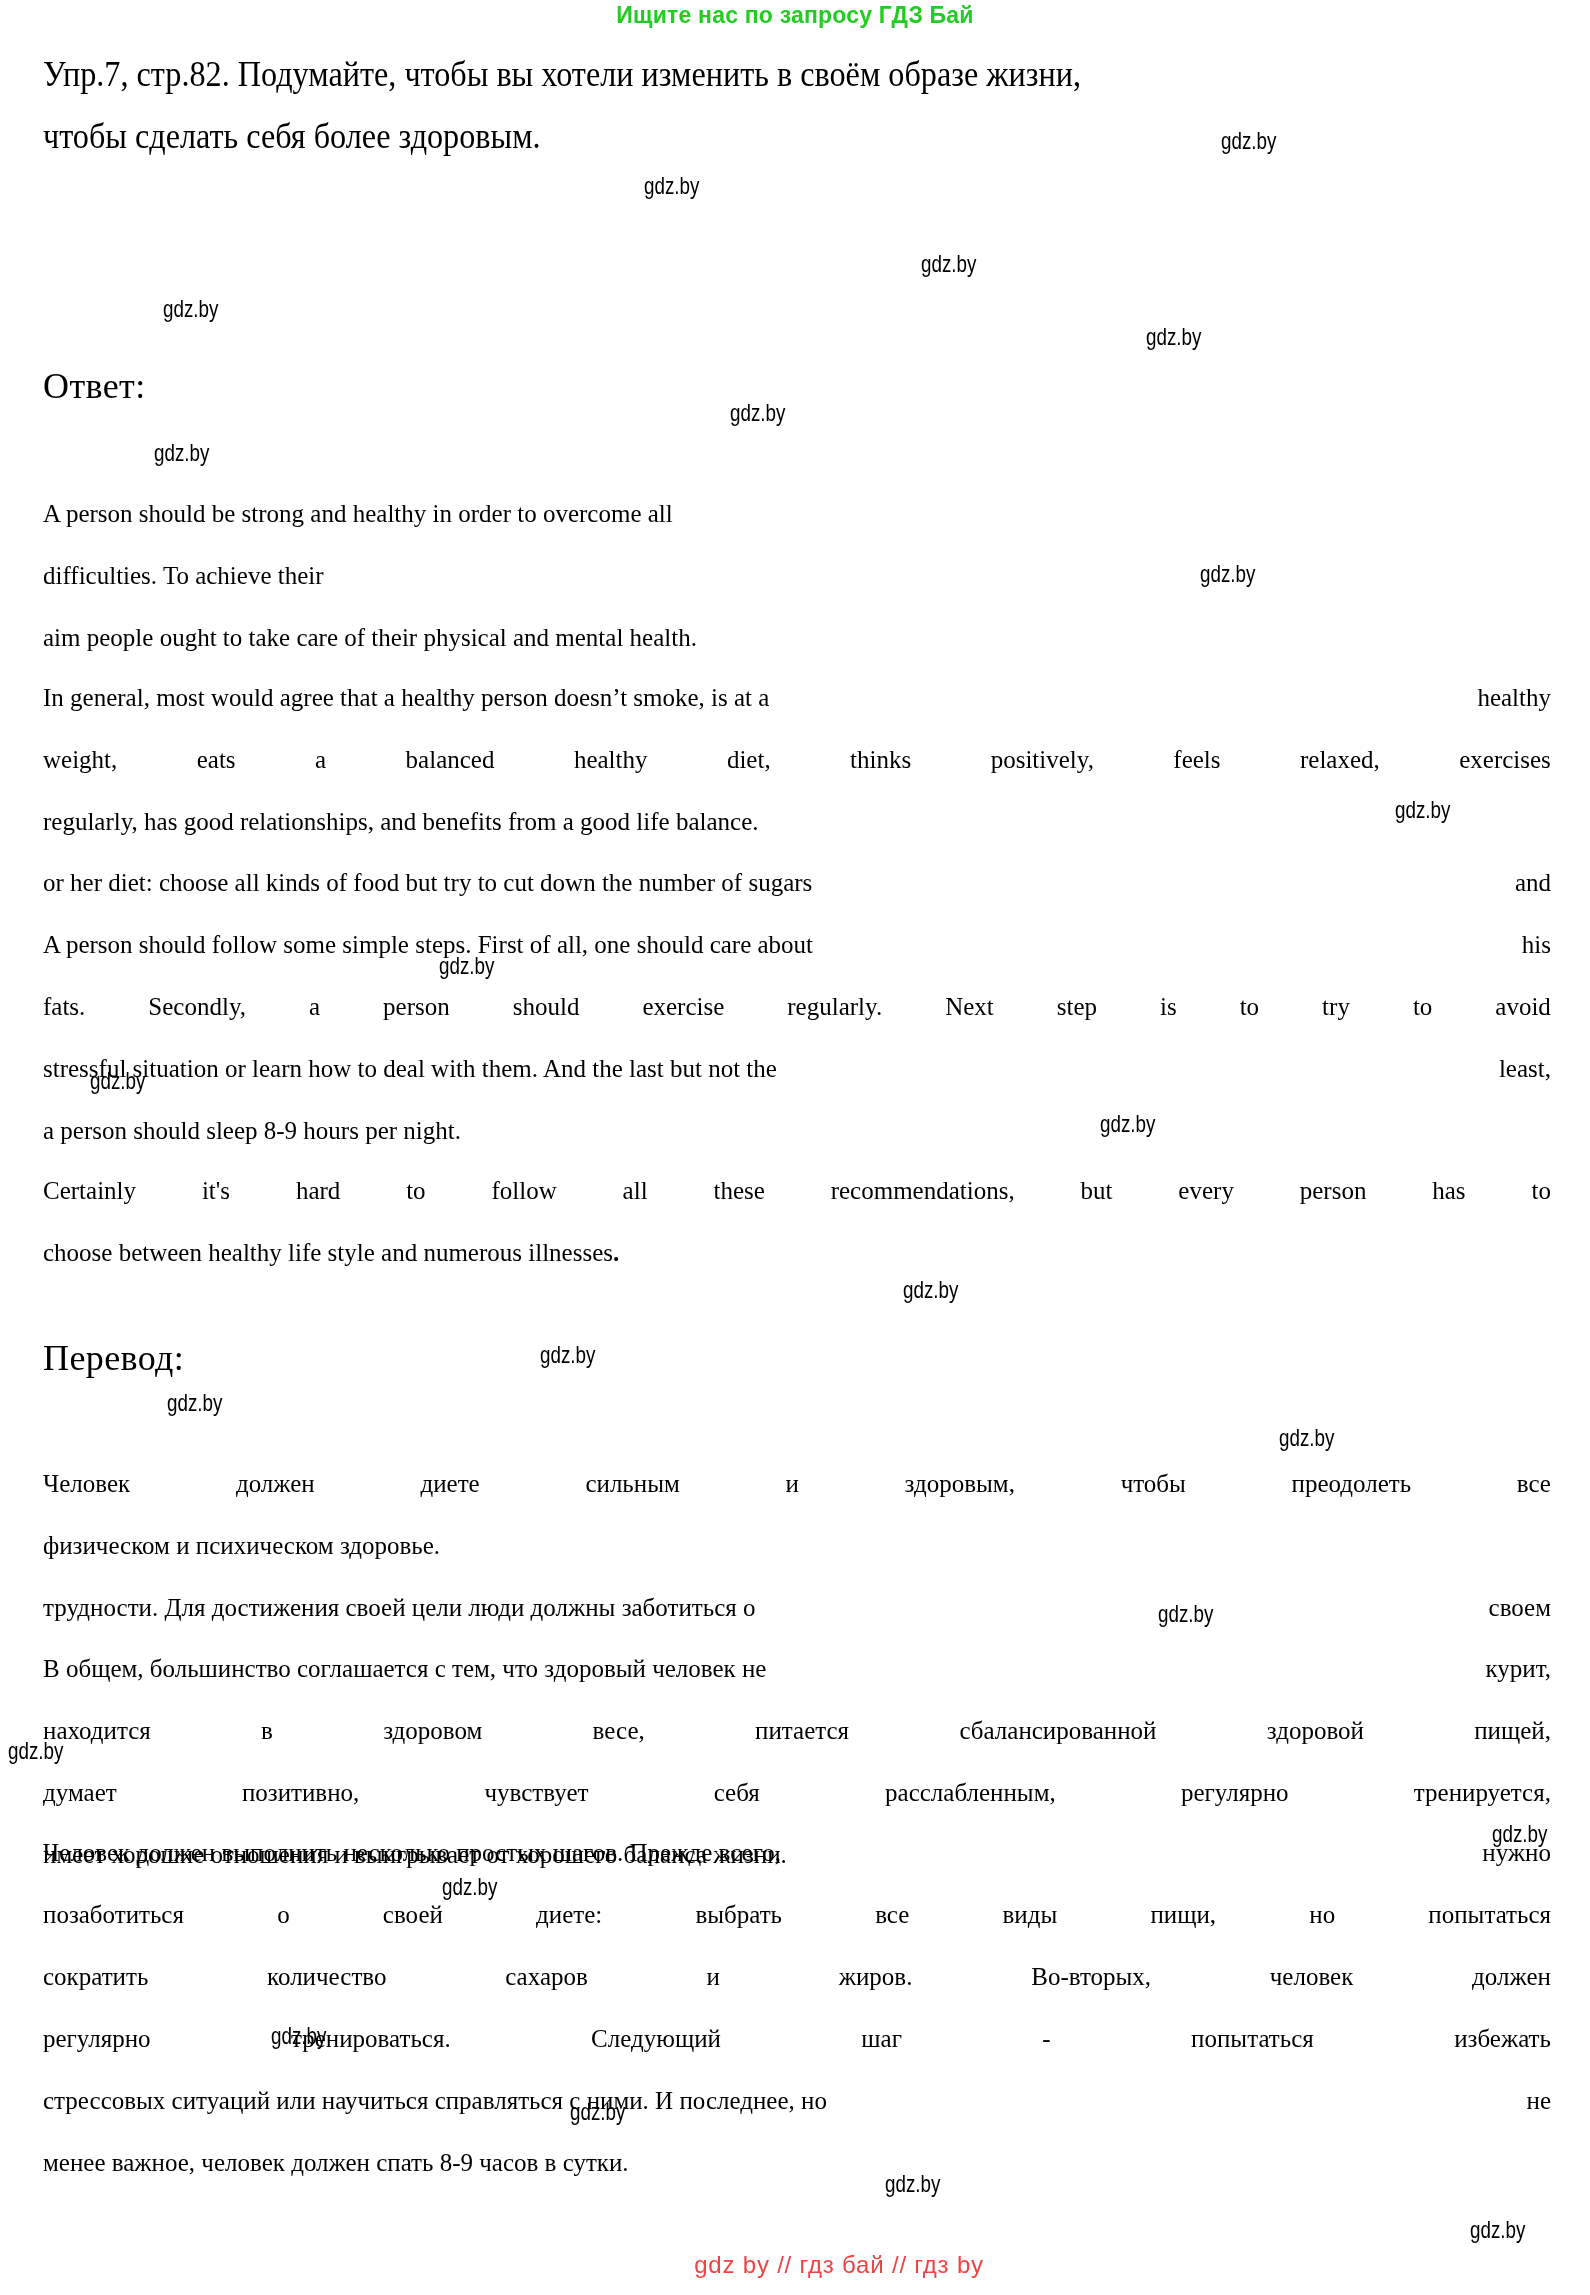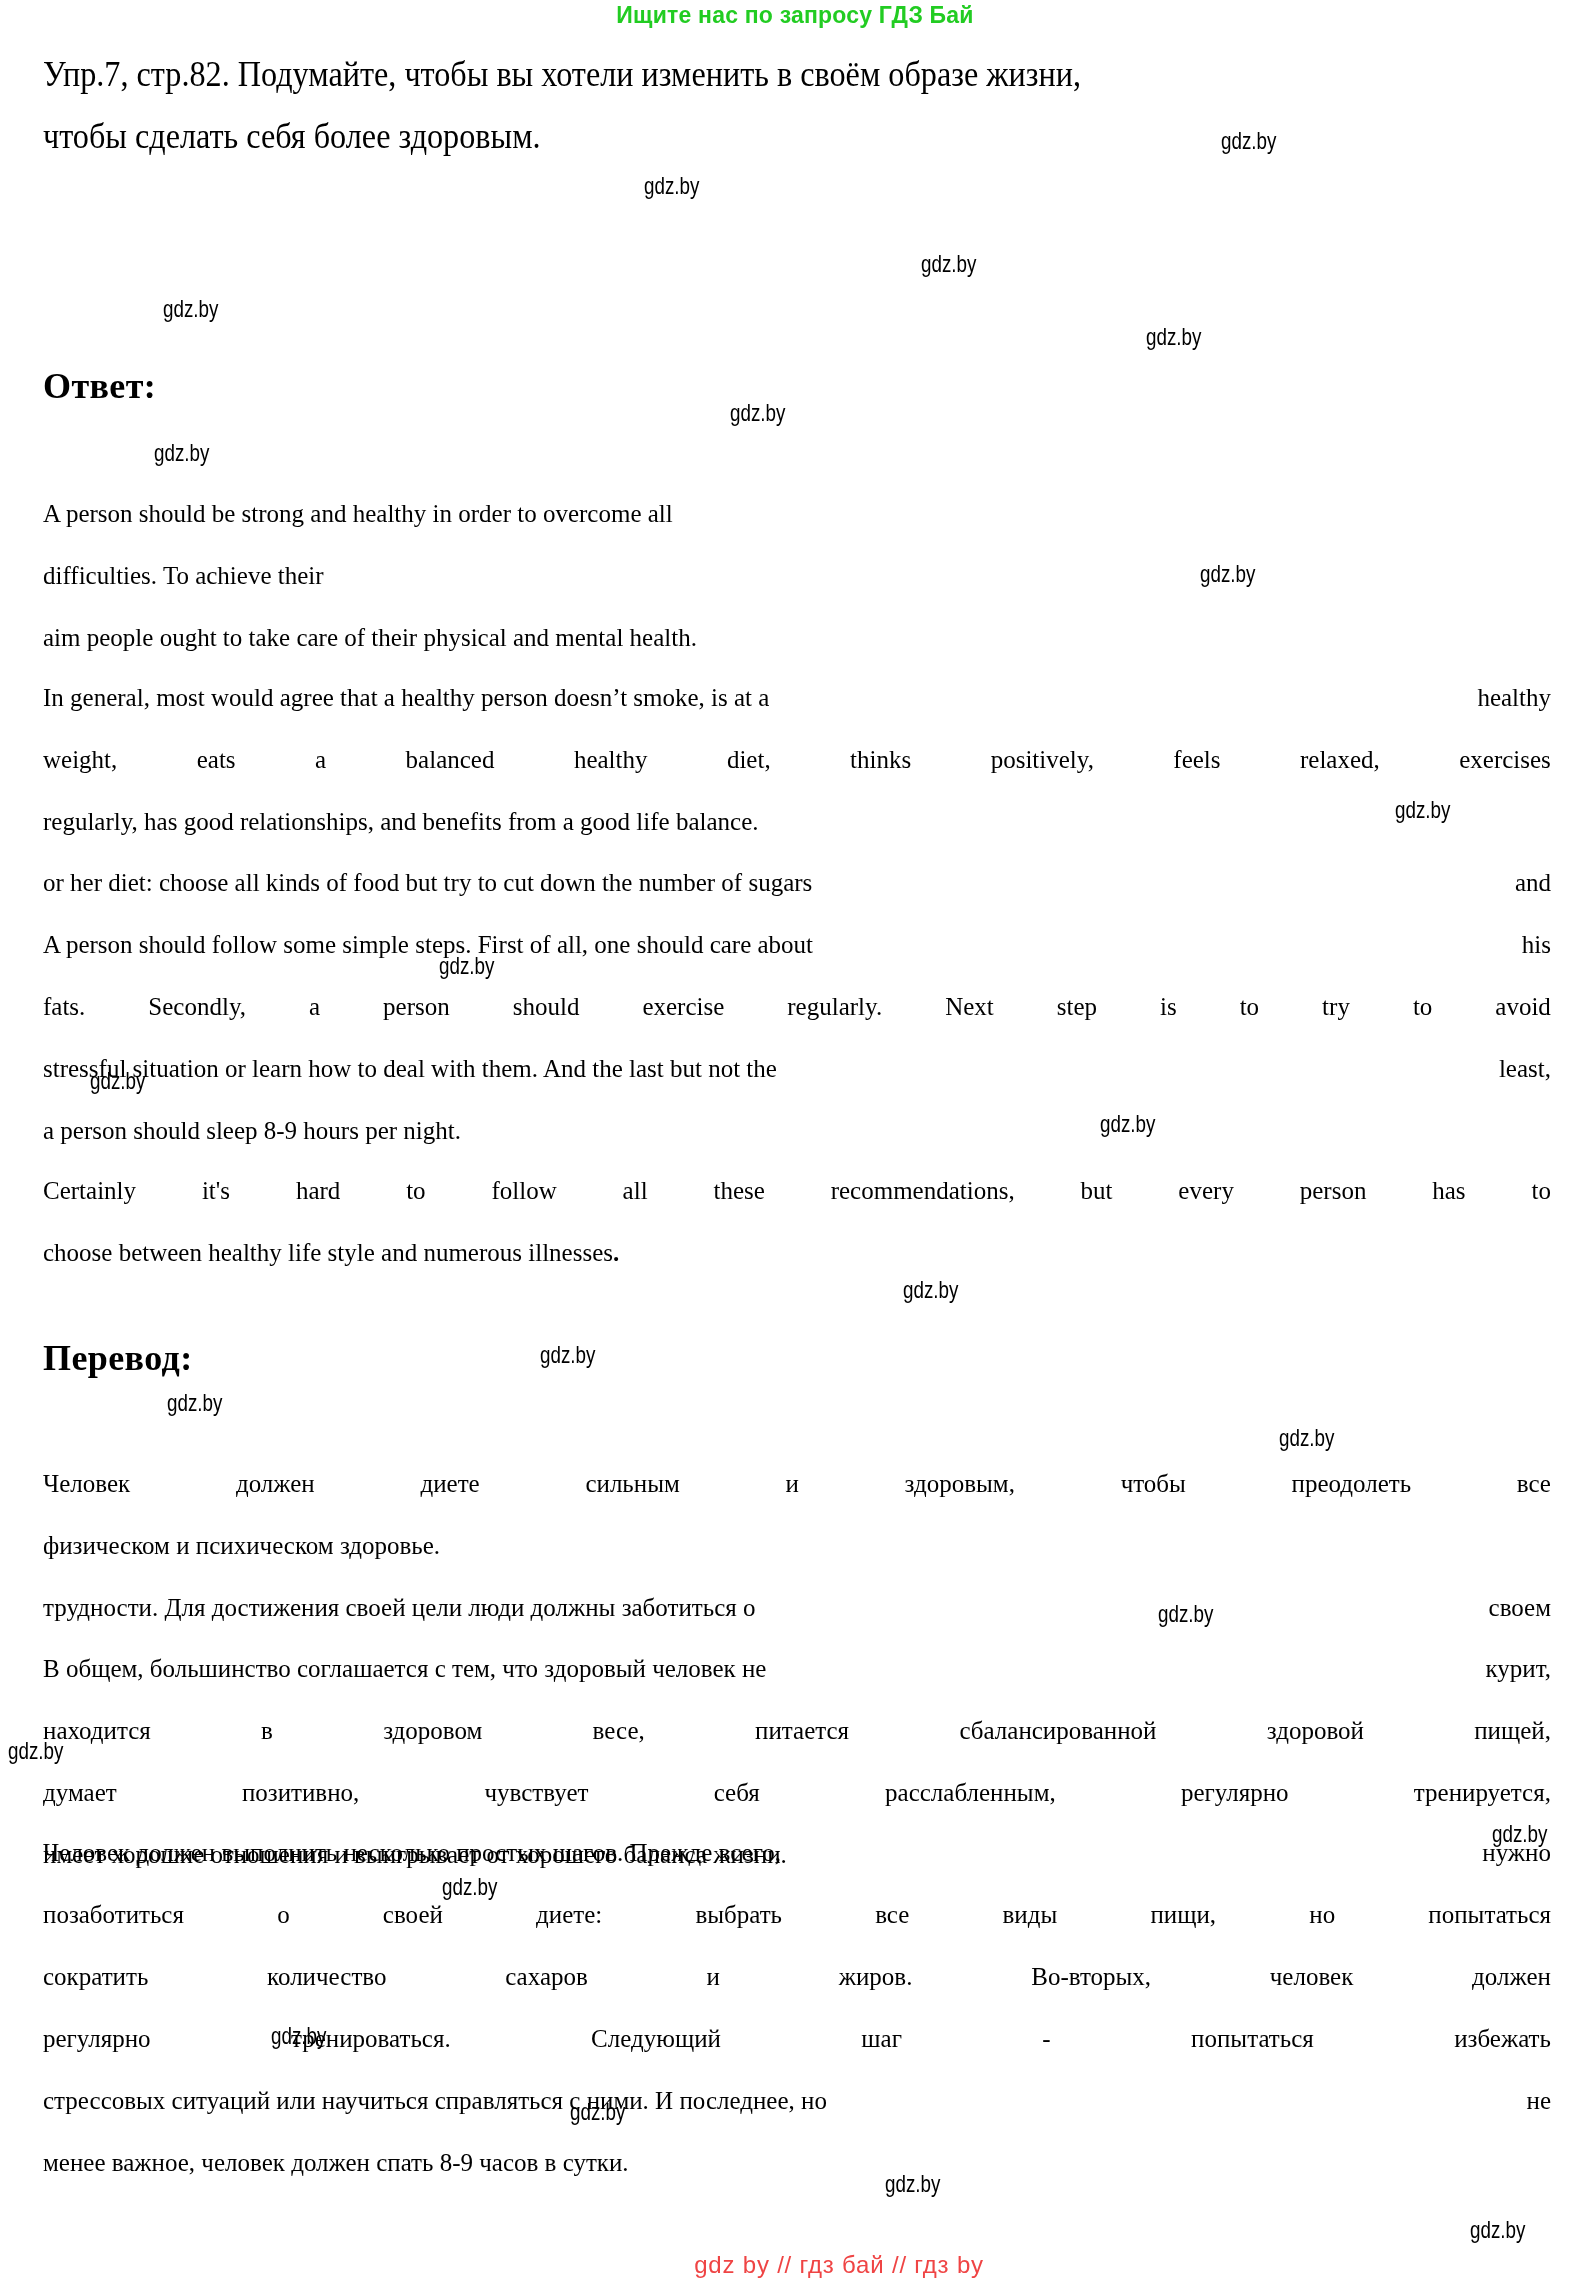--- a/index.html
+++ b/index.html
@@ -61,21 +61,21 @@
     transform-origin: left top;
   }
   .title-block .tline {
     display: block;
     white-space: nowrap;
   }
 
   .section-head {
     position: absolute;
     left: 0;
-    font-weight: bold;
+    font-weight: normal;
     font-size: 36px;
     line-height: 41px;
     letter-spacing: 0.4px;
     white-space: nowrap;
   }
   #answer-heading { top: 366px; }
   #translation-heading { top: 1338px; }
 
   
   .para {

